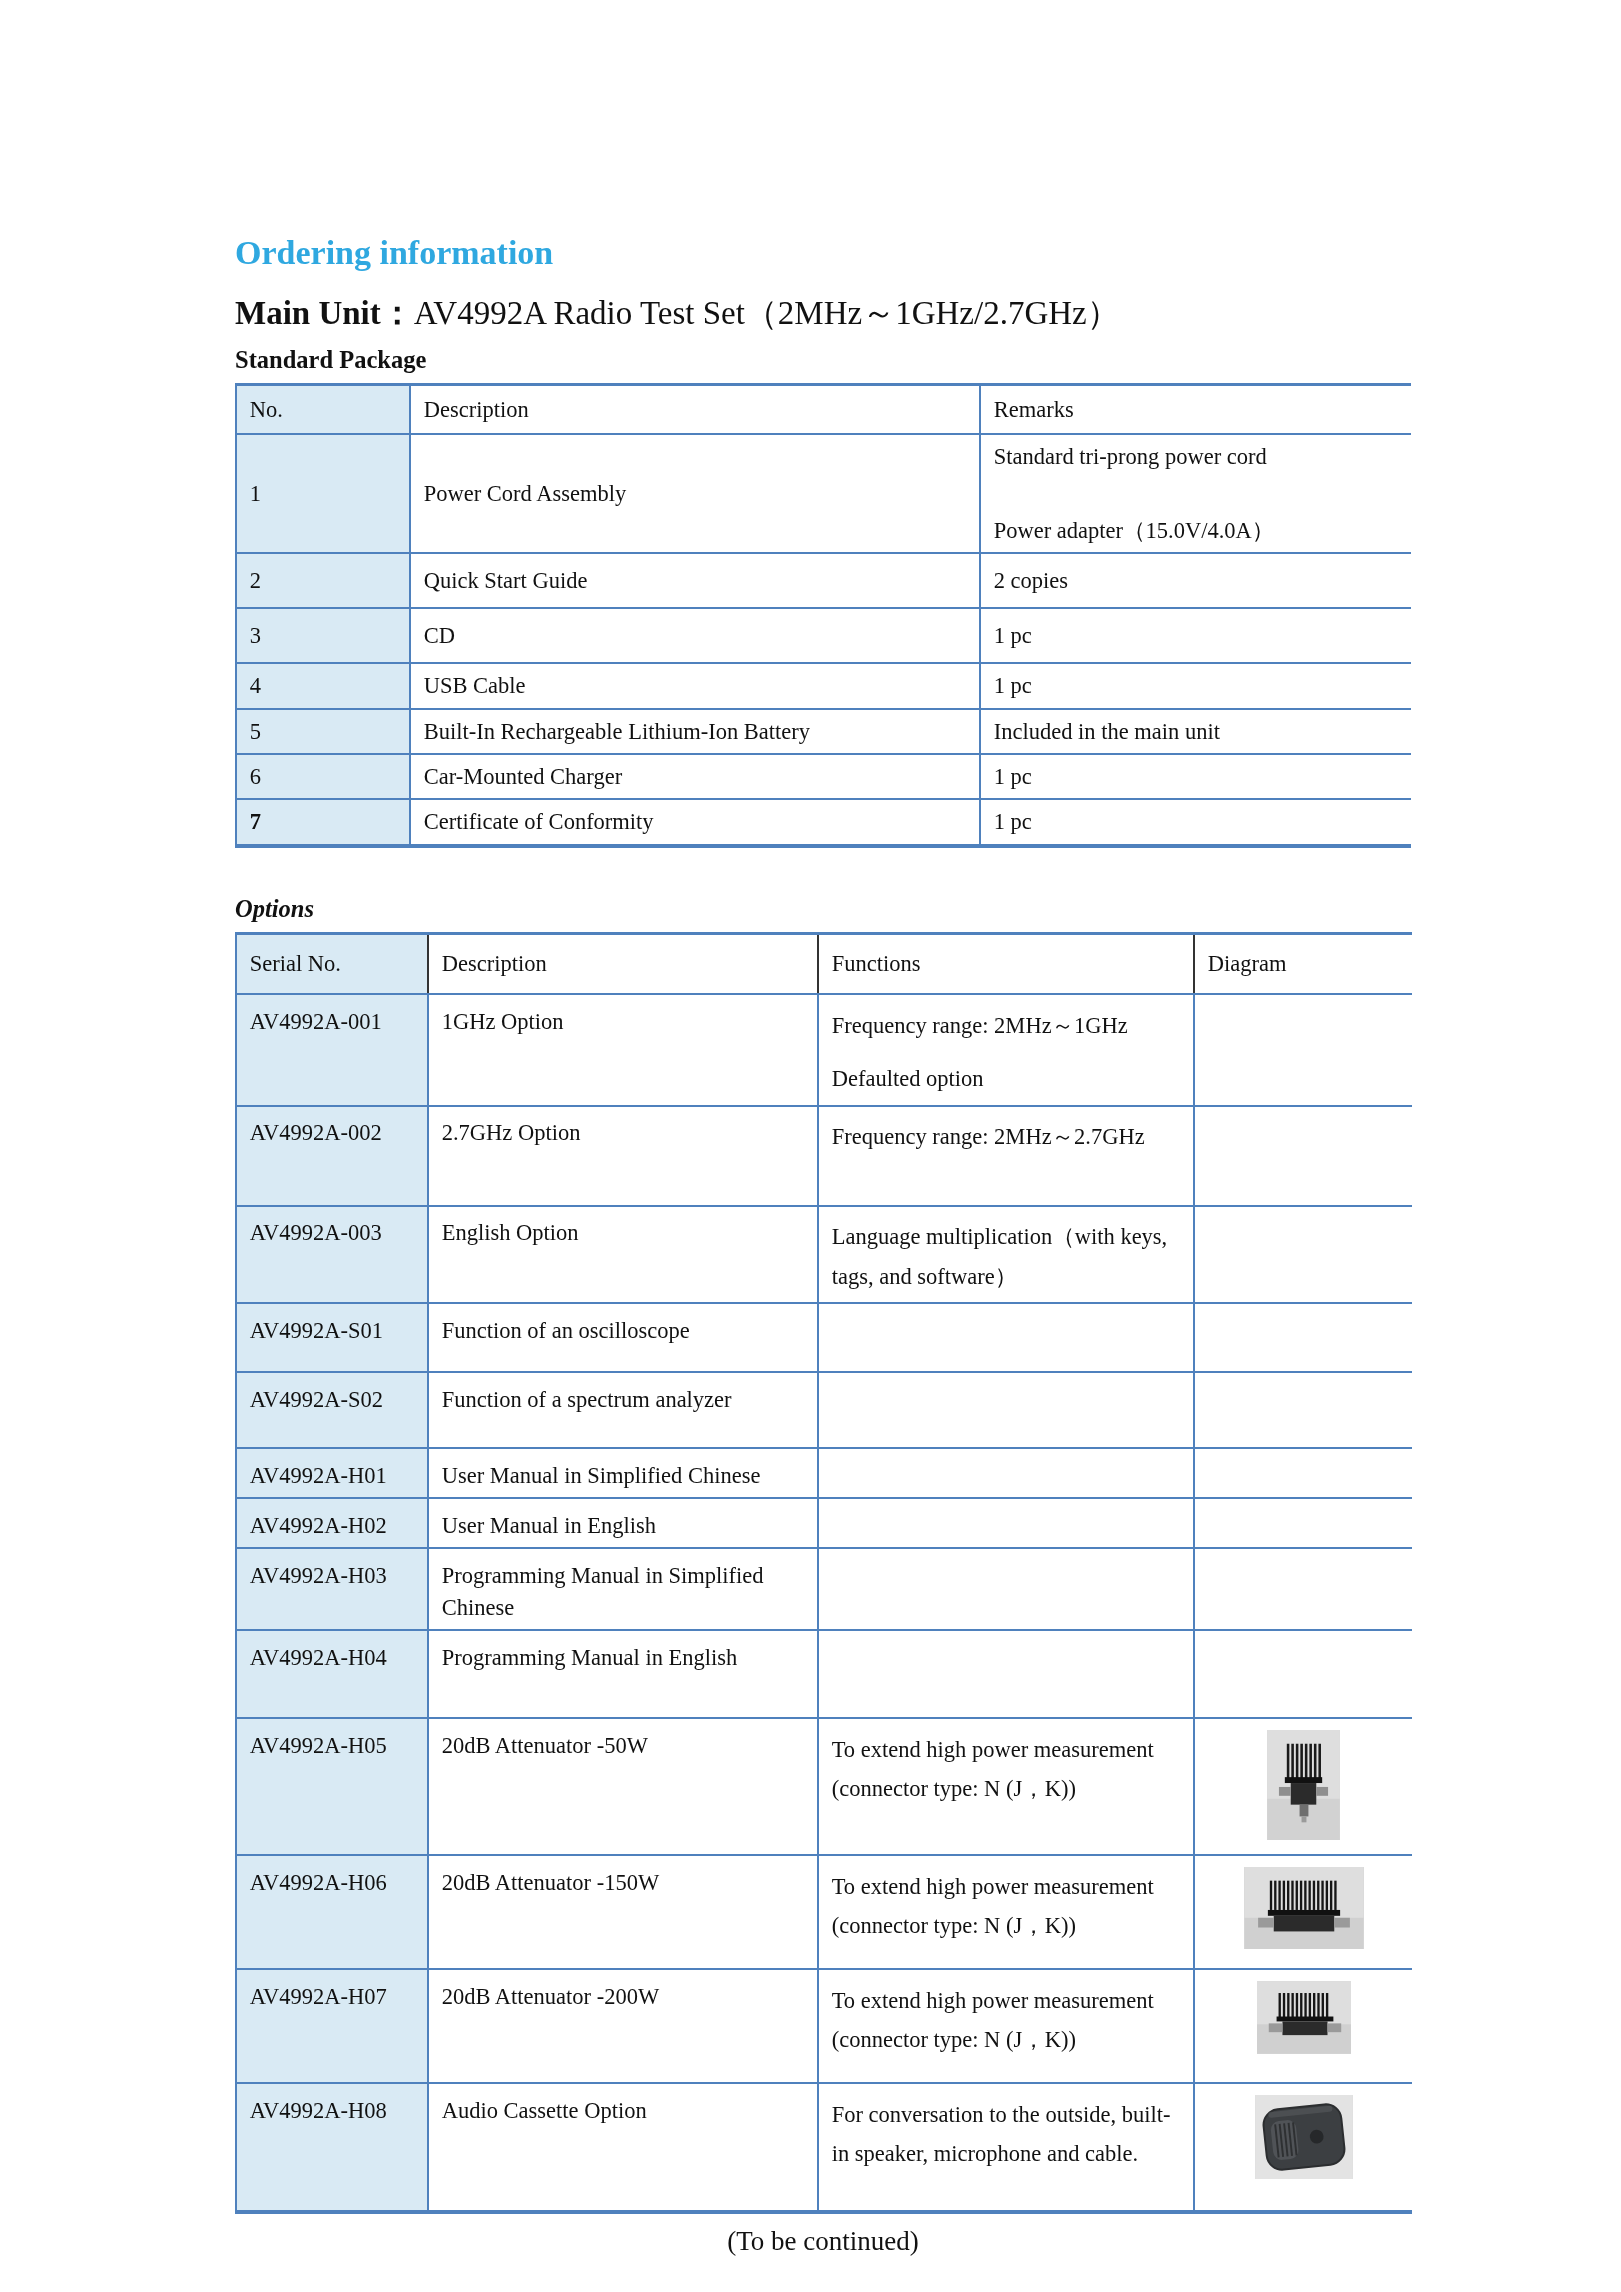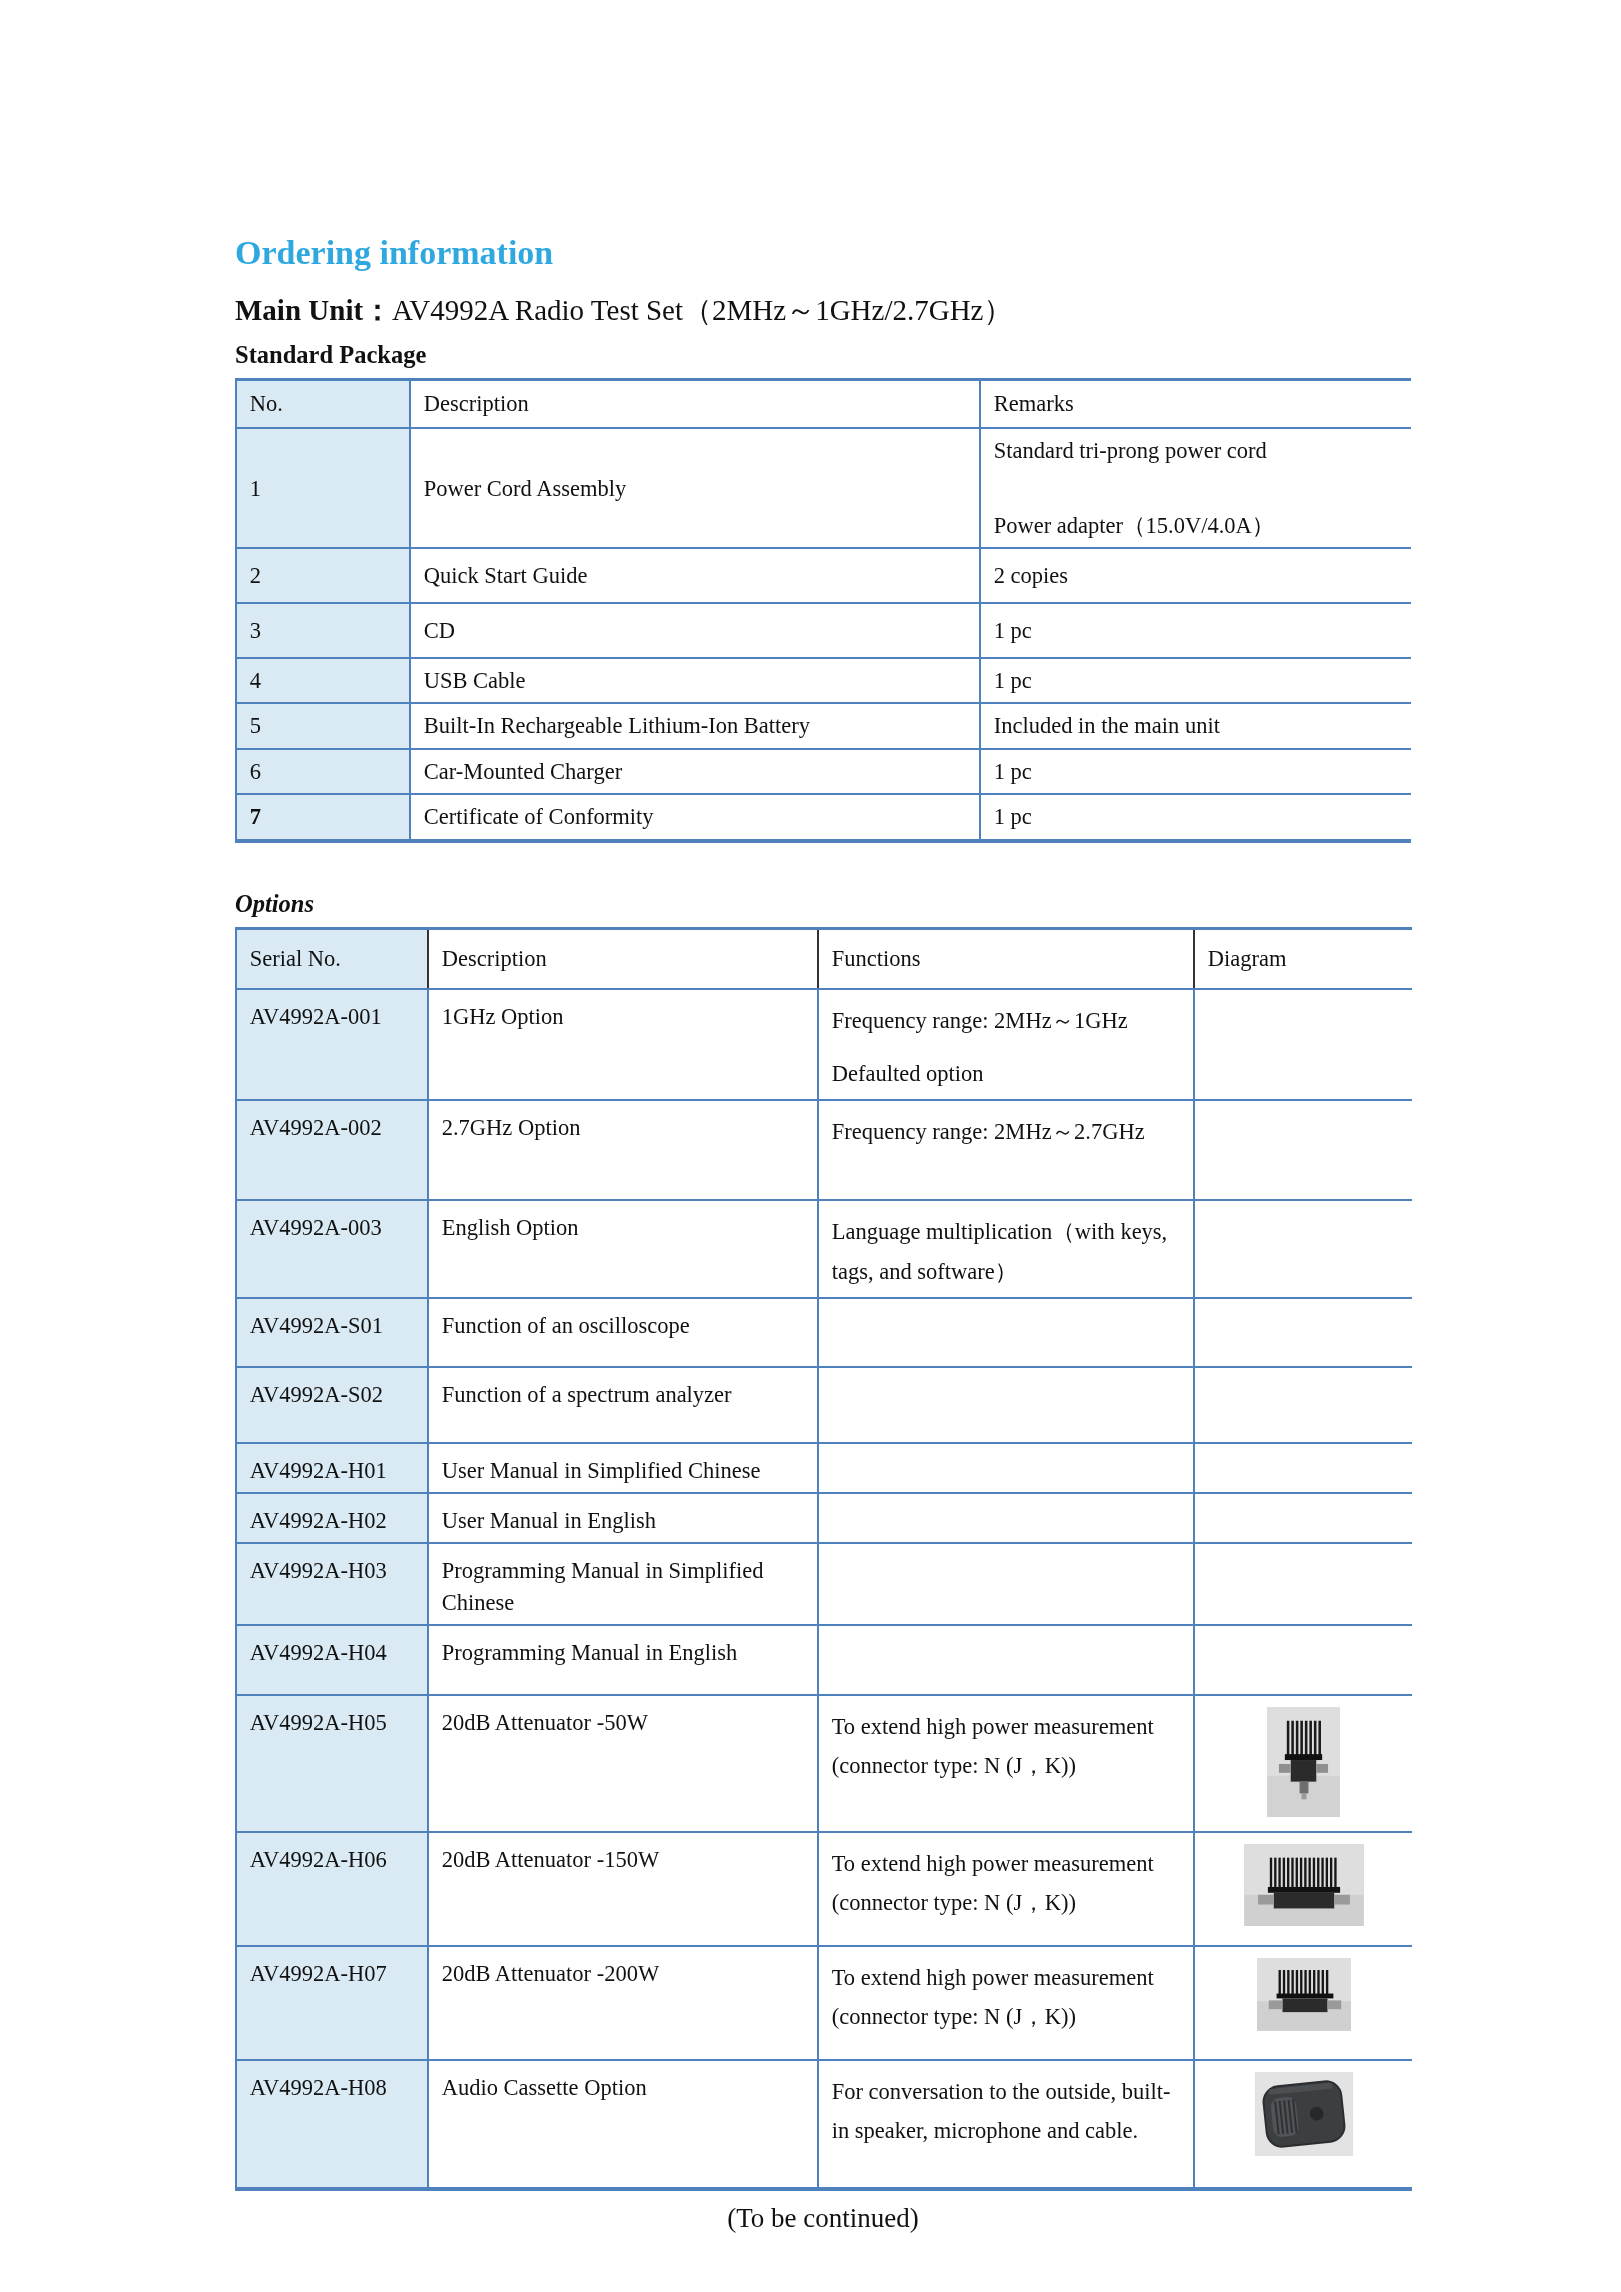--- a/index.html
+++ b/index.html
@@ -17,21 +17,21 @@
     position:relative;overflow:hidden;color:var(--c-text);
     font-family:"Liberation Serif","DejaVu Serif","DejaVu Sans",serif;
   }
   .content{position:absolute;left:235px;top:0;width:1176px;}
 
   .doc-heading{
     margin:0;padding-top:233px;
     font-size:34px;font-weight:bold;color:var(--c-heading);
     line-height:1.15;letter-spacing:0px;
   }
-  .main-unit{margin:19.6px 0 0 0;font-size:29px;line-height:1.3;}
+  .main-unit{margin:19.6px 0 0 0;font-size:33px;line-height:1.3;}
   .main-unit .lbl{font-weight:bold;}
   .section-title{margin:9.8px 0 0 0;font-size:24.5px;font-weight:bold;line-height:1.3;}
 
   table{border-collapse:collapse;width:1176px;table-layout:fixed;margin-top:6.9px;}
   th,td{
     font-weight:normal;text-align:left;font-size:22.5px;line-height:1.4;
     padding:5.9px 9.8px 5.9px 12.7px;vertical-align:middle;
     border-bottom:2.9px solid var(--c-border);
     word-wrap:break-word;
   }
@@ -59,21 +59,21 @@
   #options-table td{vertical-align:top;padding-top:10.8px;}
   #options-table thead th{height:61px;vertical-align:middle;}
   #options-table tbody tr:nth-child(1)  td{height:90px;}
   #options-table tbody tr:nth-child(2)  td{height:100px;}
   #options-table tbody tr:nth-child(3)  td{height:90px;}
   #options-table tbody tr:nth-child(4)  td{height:69px;}
   #options-table tbody tr:nth-child(5)  td{height:76px;}
   #options-table tbody tr:nth-child(6)  td{height:47px;}
   #options-table tbody tr:nth-child(7)  td{height:45px;}
   #options-table tbody tr:nth-child(8)  td{height:80px;}
-  #options-table tbody tr:nth-child(9)  td{height:70px;}
+  #options-table tbody tr:nth-child(9)  td{height:88px;}
   #options-table tbody tr:nth-child(10) td{height:114px;}
   #options-table tbody tr:nth-child(11) td{height:114px;}
   #options-table tbody tr:nth-child(12) td{height:114px;}
   #options-table tbody tr:nth-child(13) td{height:129px;}
   #options-table td p{margin:0 0 13.7px 0;line-height:1.75;}
   #options-table td p:last-child{margin-bottom:0;}
 
   td.bold{font-weight:bold;}
   td.diagram-cell{text-align:center;vertical-align:middle;padding:5.9px 3.9px;}
   .photo{display:inline-block;background:var(--c-photo);line-height:0;}

